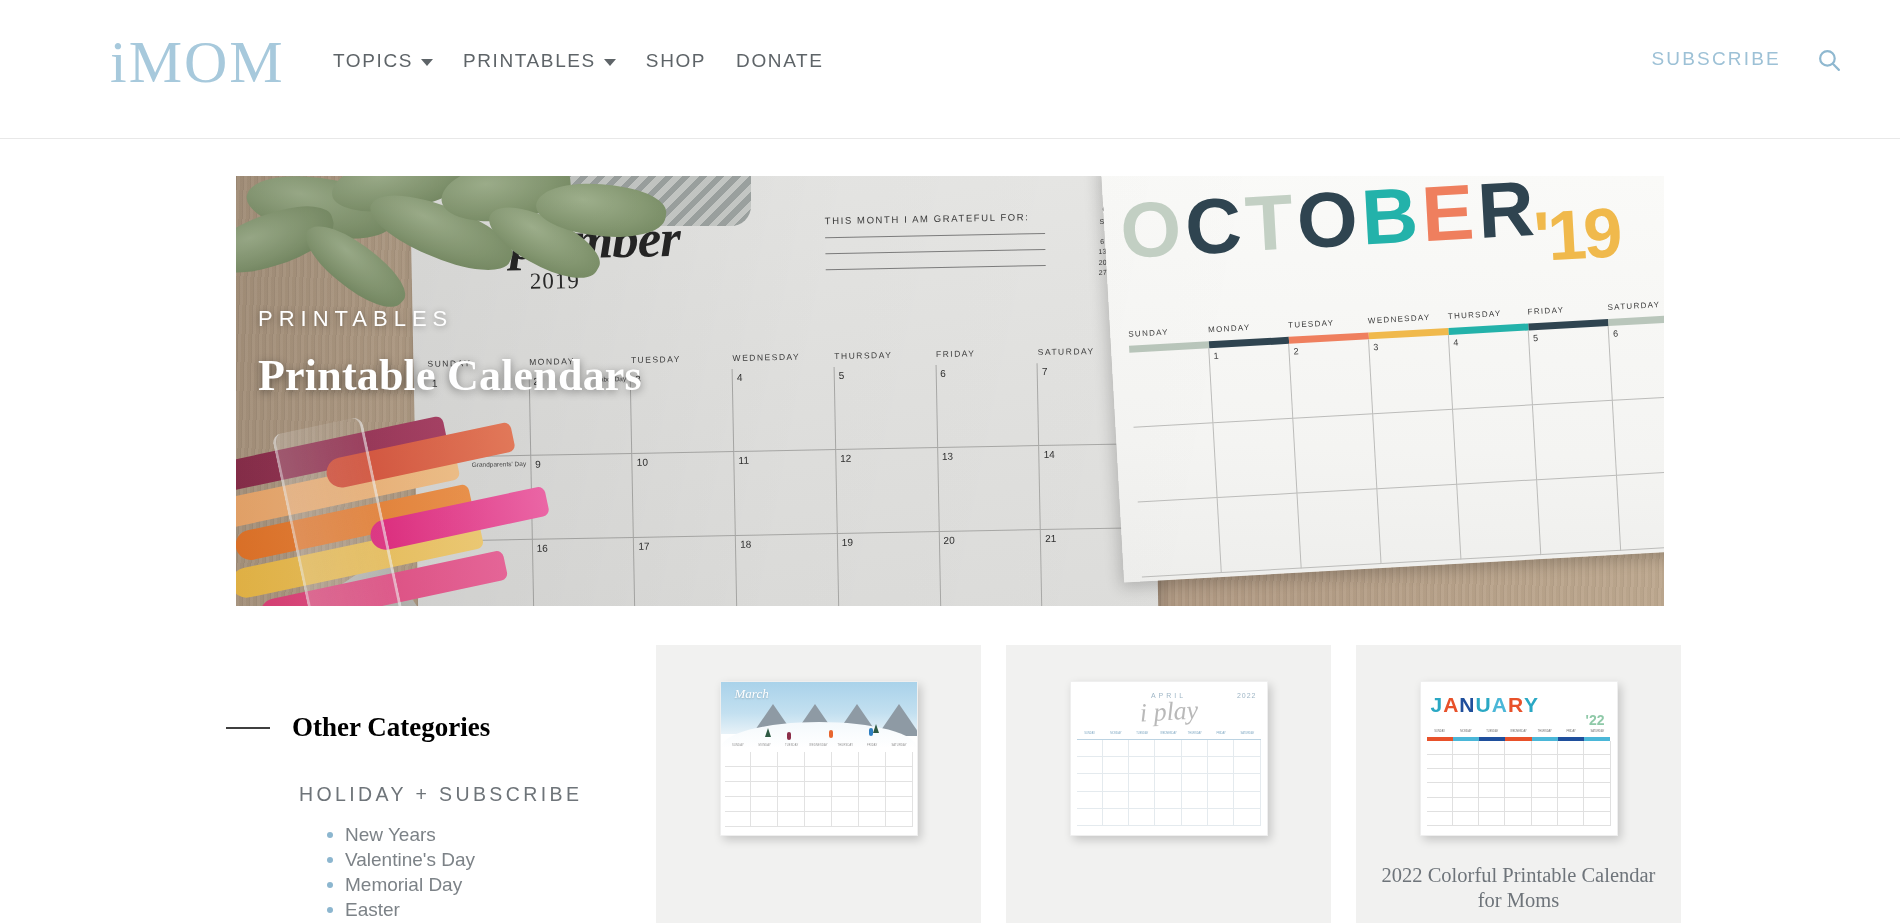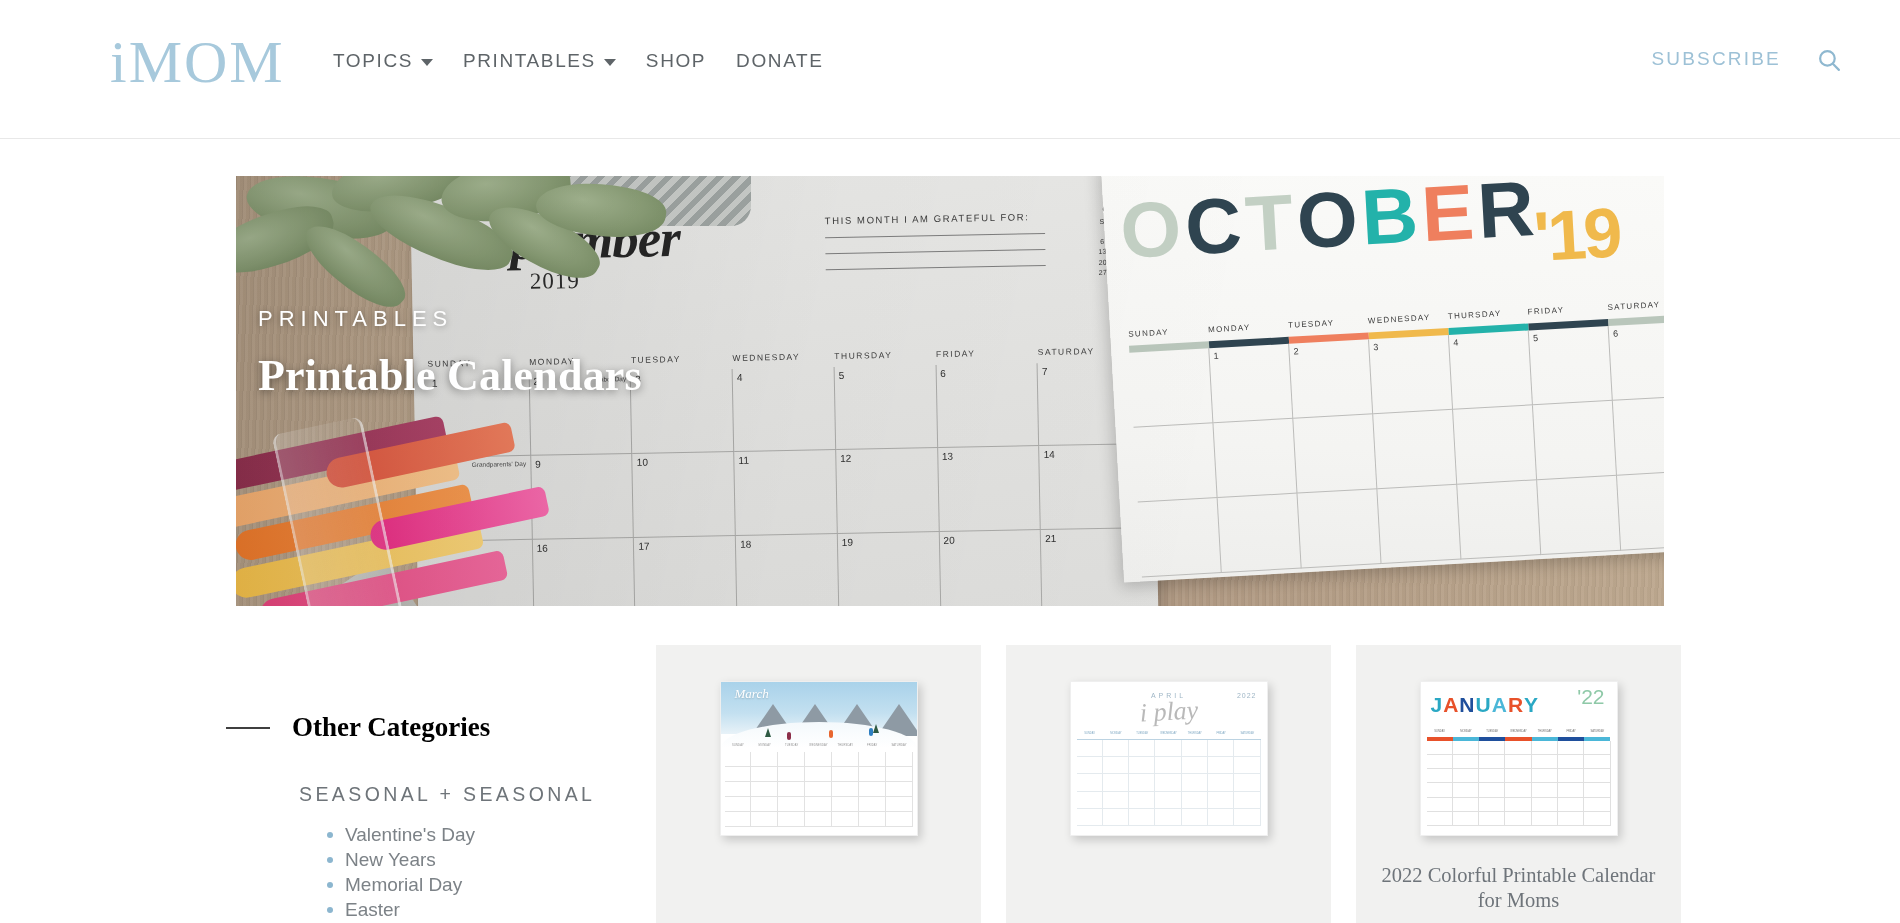--- a/index.html
+++ b/index.html
@@ -298,21 +298,21 @@
   .t2-hdr { position:absolute; left:6px; right:6px; top:50px; height:8px; display:flex;
     border-bottom:1px solid #bcd3e2;}
   .t2-hdr u { flex:1; text-decoration:none; font-size:2.6px; color:#7ea7c2; text-align:center; }
   .t2-grid { position:absolute; left:6px; right:6px; top:58px; bottom:8px;
     display:grid; grid-template-columns:repeat(7,1fr); grid-template-rows:repeat(5,1fr); }
   .t2-grid i { border-right:1px solid #e4eaee; border-bottom:1px solid #e4eaee; }
 
   
   .t3-title { position:absolute; left:10px; top:14px; display:flex; gap:1px; align-items:flex-end; }
   .t3-title b { font-size:21px; font-weight:700; line-height:.85; font-family:"Liberation Sans",sans-serif; }
-  .t3-yr { position:absolute; right:12px; top:3px; font-size:21px; font-weight:400; }
+  .t3-yr { position:absolute; right:12px; top:30px; font-size:14px; font-weight:700; }
   .t3-hdr { position:absolute; left:6px; right:6px; top:48px; height:7px; display:flex; }
   .t3-hdr u { flex:1; text-decoration:none; font-size:2.6px; text-align:center; color:#6d6d6d; }
   .t3-bars { position:absolute; left:6px; right:6px; top:55px; height:4px; display:flex; }
   .t3-bars i { flex:1; }
   .t3-grid { position:absolute; left:6px; right:6px; top:59px; bottom:8px;
     display:grid; grid-template-columns:repeat(7,1fr); grid-template-rows:repeat(6,1fr); }
   .t3-grid i { border-right:1px solid #e0e0e0; border-bottom:1px solid #e0e0e0; }
 </style>
 </head>
 <body>
@@ -599,24 +599,24 @@
     <div class="hero-kicker">PRINTABLES</div>
     <div class="hero-title">Printable Calendars</div>
   </div>
 </div>
 
 <div class="sidebar">
   <div class="oc-head">
     <span class="oc-rule"></span>
     <span class="oc-title">Other Categories</span>
   </div>
-  <div class="cat-head">SEASONAL + SEASONAL</div>
+  <div class="cat-head">HOLIDAY + SUBSCRIBE</div>
   <ul class="cat-list">
+    <li>New Years</li>
     <li>Valentine's Day</li>
-    <li>New Years</li>
     <li>Memorial Day</li>
     <li>Easter</li>
 
   </ul>
 </div>
 
 <div class="cards">
 
   <div class="card">
     <div class="thumb-wrap">

